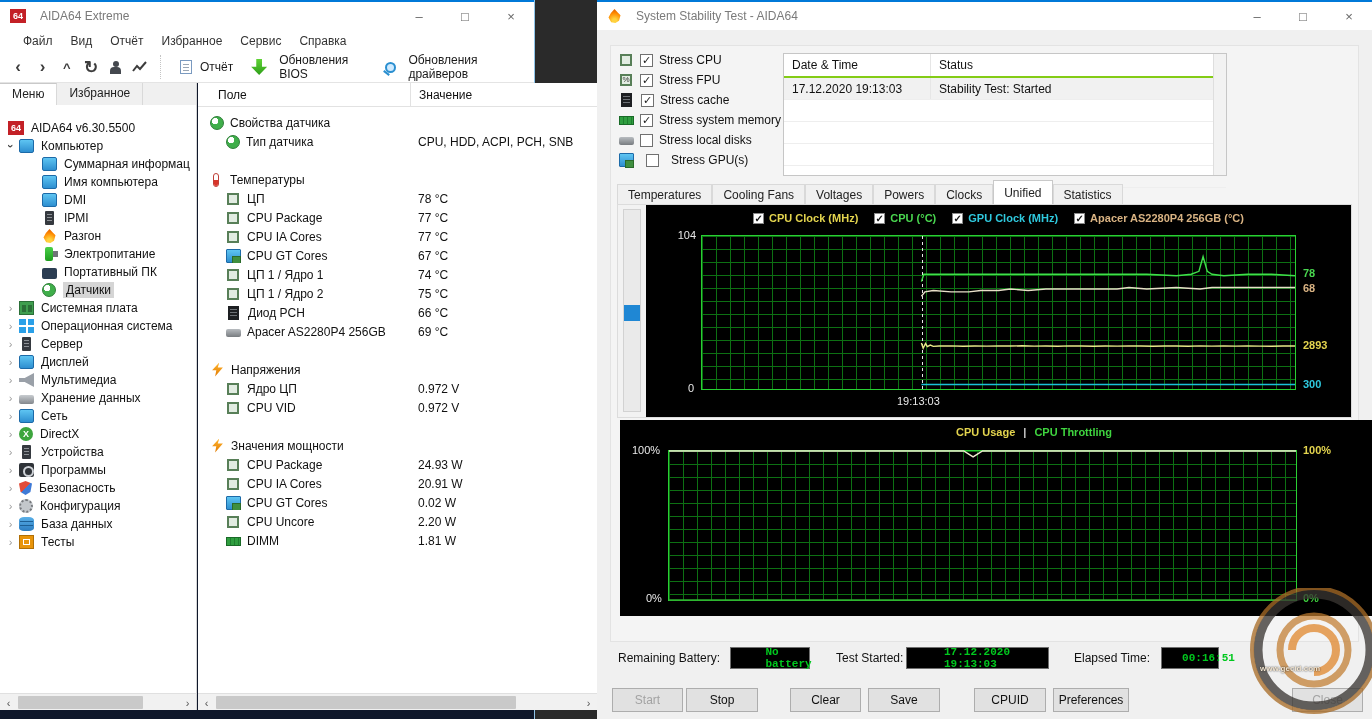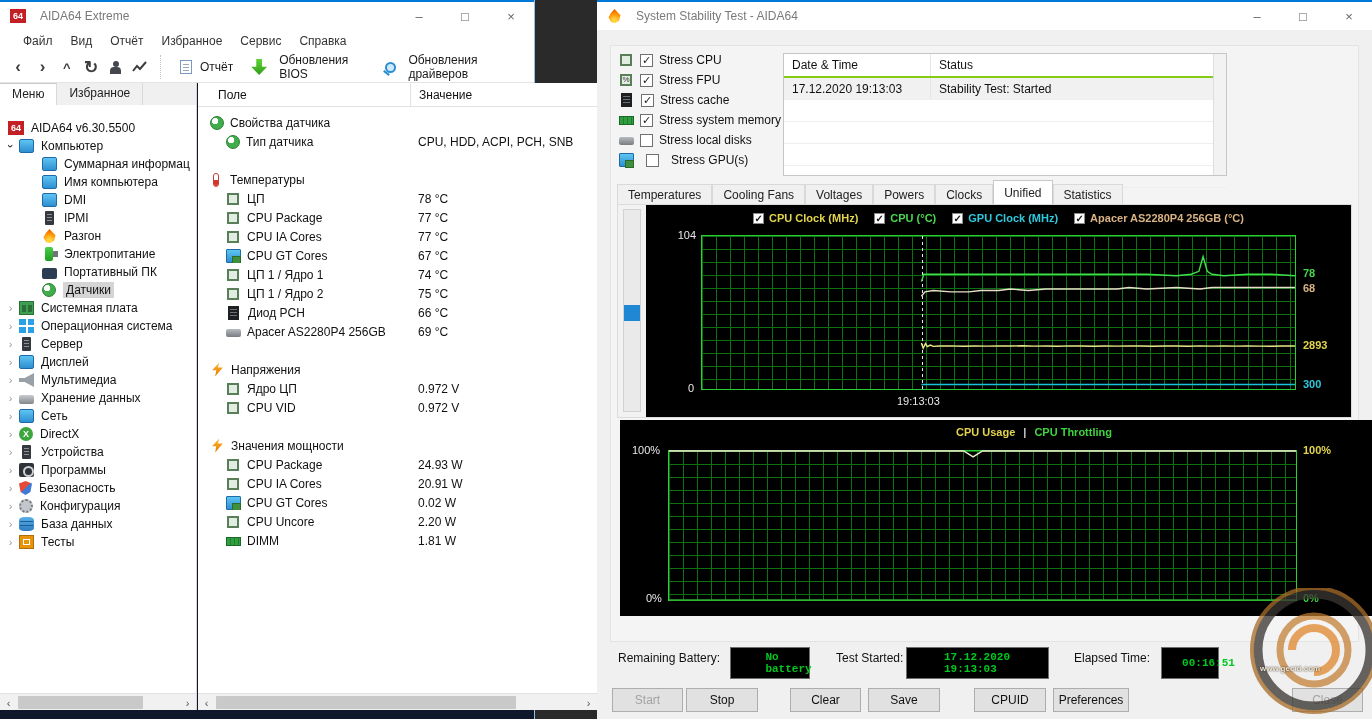--- a/index.html
+++ b/index.html
@@ -157,21 +157,21 @@
   .plot svg { position:absolute; inset:0; width:100%; height:100%; overflow:visible; }
   .axlab { position:absolute; color:#e8e8e8; font-size:11px; }
   .rlab { position:absolute; left:657px; font-size:11px; font-weight:bold; }
   .dashline { position:absolute; width:1px;
     background:repeating-linear-gradient(to bottom,#e8e8e8 0 3px,transparent 3px 6px); }
   #chart2 { position:absolute; left:23px; top:420px; width:828px; height:196px; background:#000; }
   #c2-title { position:absolute; left:0; right:0; top:6px; display:flex; justify-content:center;
     gap:8px; font-size:11px; font-weight:bold; }
   #plot2 { left:48px; top:30px; width:629px; height:151px; }
   .sb-label { position:absolute; top:651px; font-size:12px; color:#111; }
-  .lcd { position:absolute; top:647px; height:32px; background:#000; border:1px solid #6e6e6e;
+  .lcd { position:absolute; top:647px; height:22px; background:#000; border:1px solid #6e6e6e;
     color:#00c81e; font-family:"Liberation Mono", monospace; font-size:11px; font-weight:bold;
     display:flex; align-items:center; justify-content:center;padding-left:37px; }
   .btn { position:absolute; top:688px; height:24px; background:#e1e1e1; border:1px solid #adadad;
     display:flex; align-items:center; justify-content:center; font-size:12px; color:#111; }
   .btn.disabled { color:#a3a3a3; }
   #watermark { position:absolute; left:645px; top:588px; width:160px; height:131px; pointer-events:none; z-index:9; opacity:.9; }
   #wm-text { position:absolute; left:18px; top:76px; color:#f2e3cc; font-size:8px; font-weight:bold;
     text-shadow:0 0 2px #000; }
 </style>
 </head>

